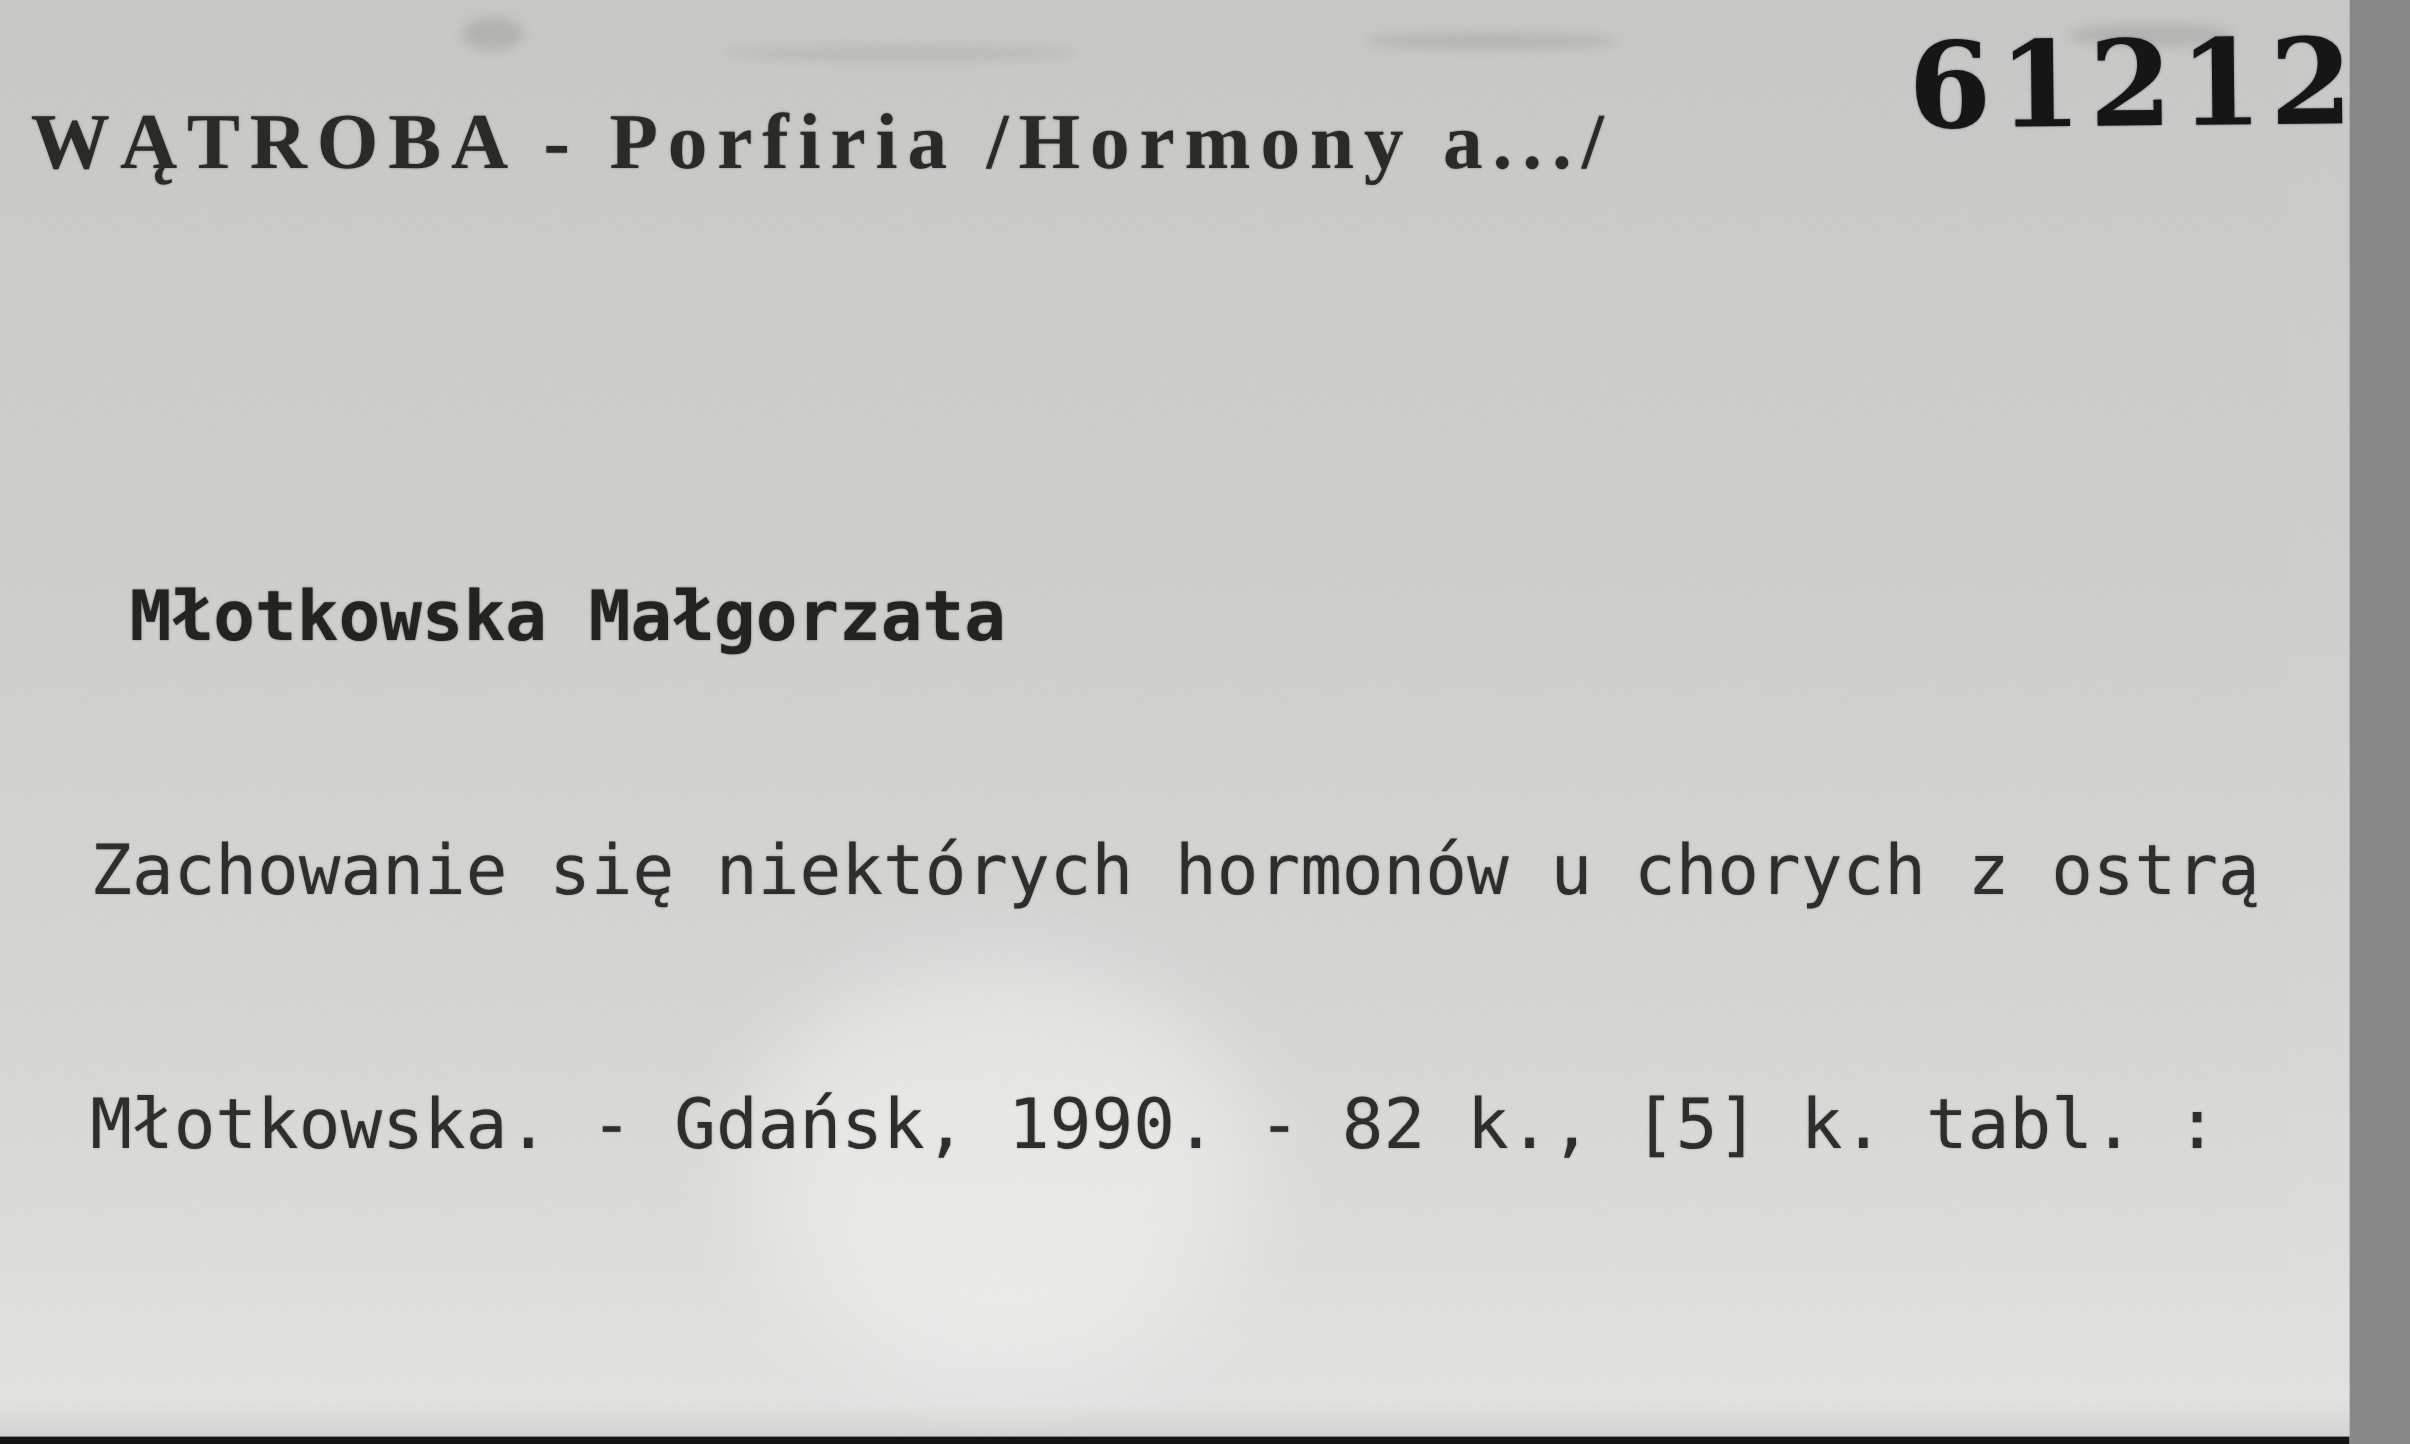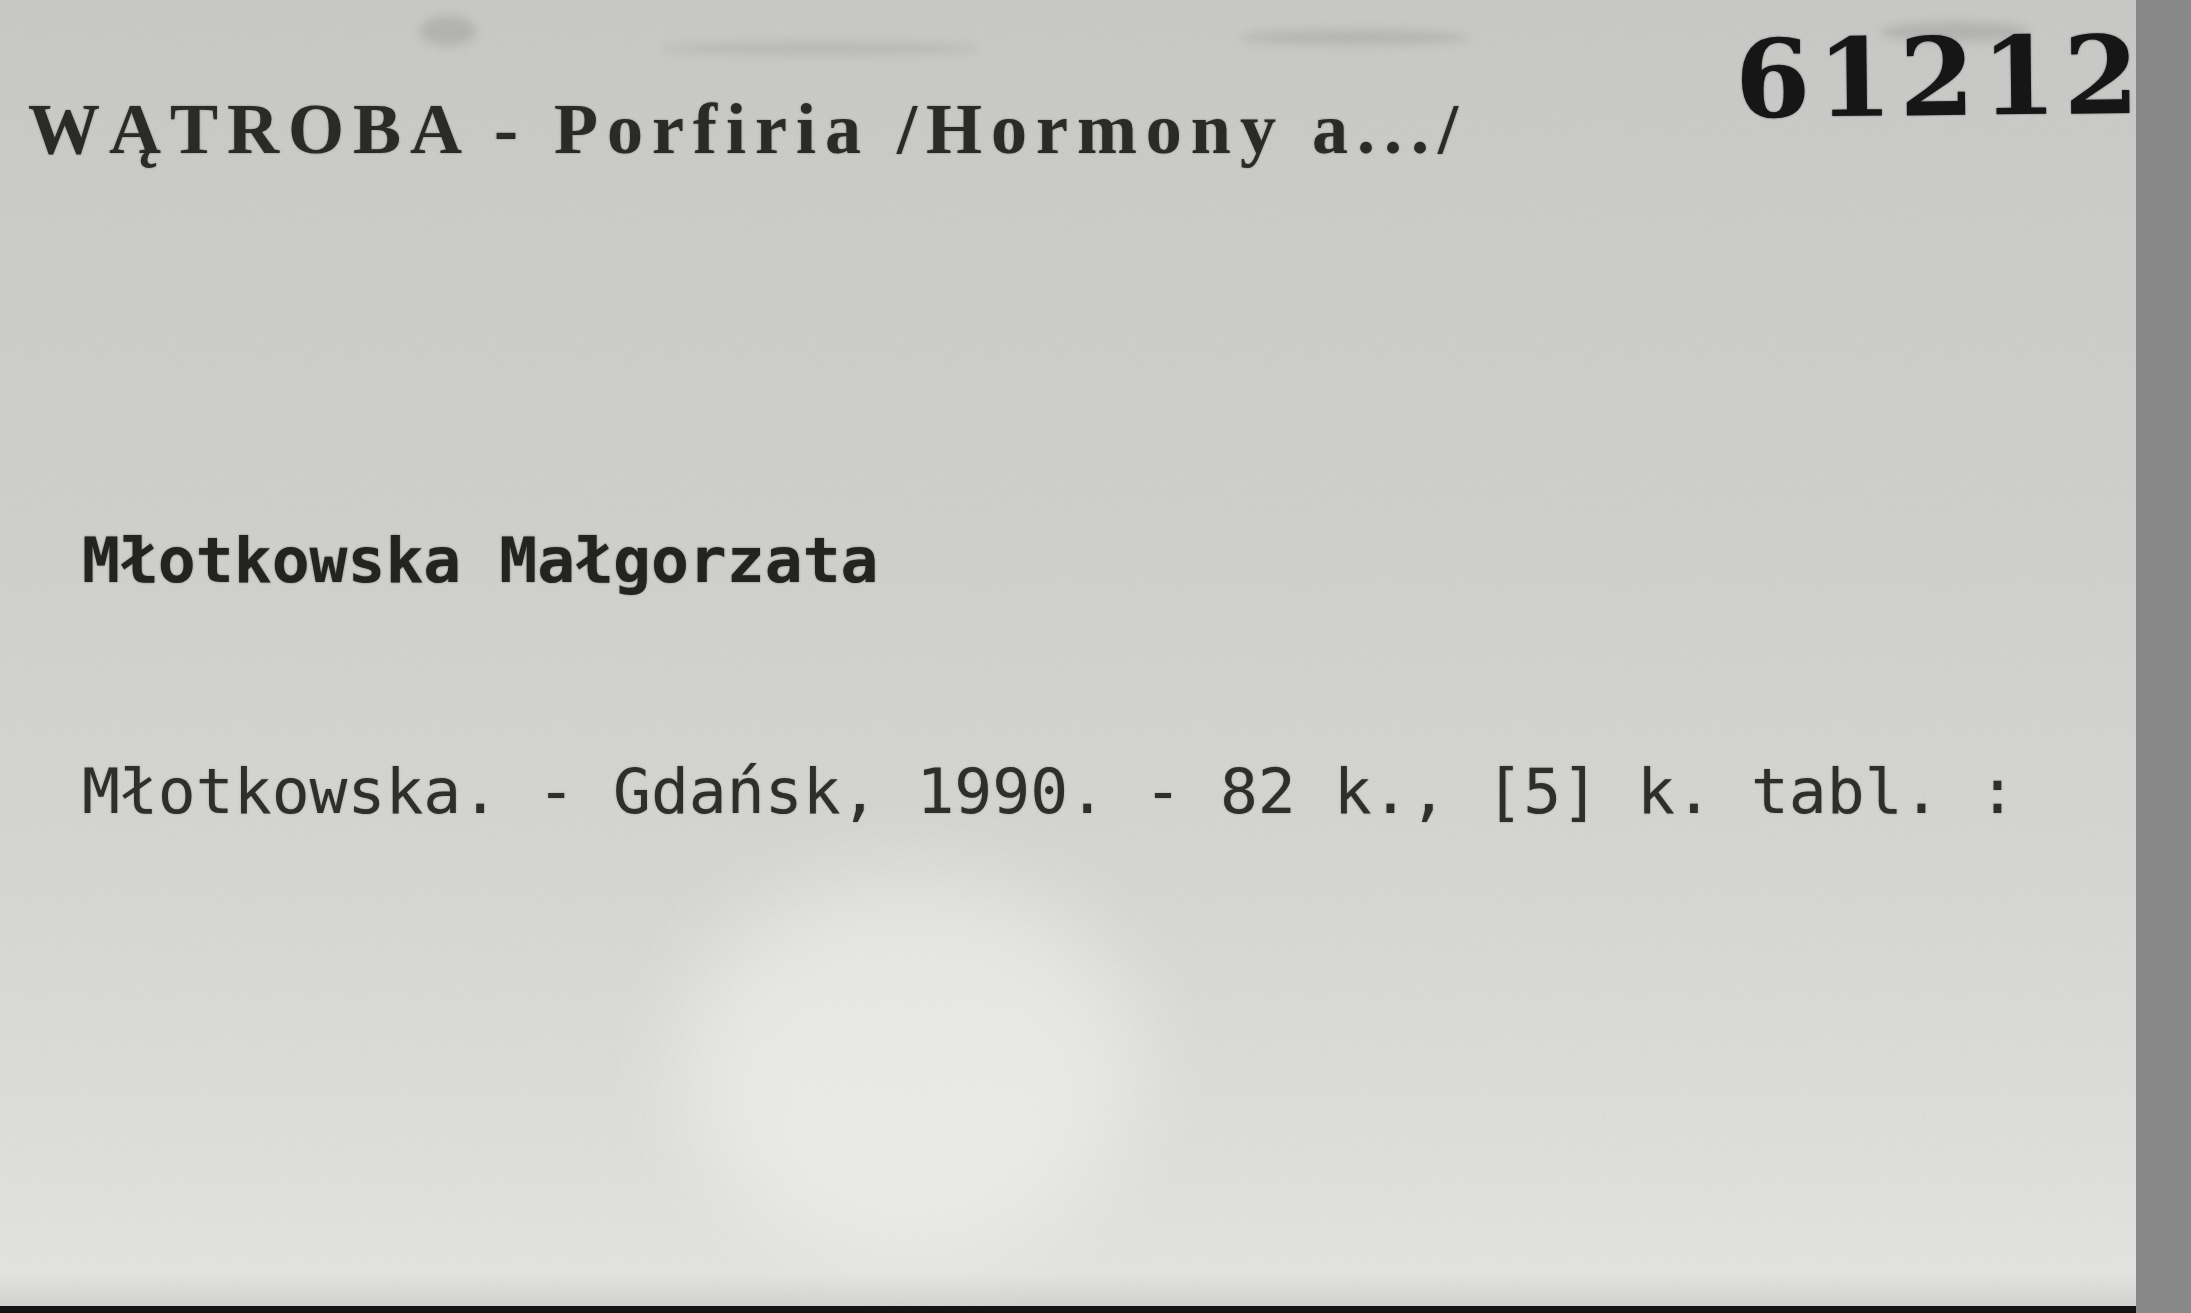--- a/index.html
+++ b/index.html
@@ -61,20 +61,21 @@
     font-size: 63px;
     line-height: 77px;
     color: #2e2e2c;
     white-space: pre;
     text-shadow: 0 0 2px rgba(40,40,40,0.35);
   }
   .author {
     font-weight: 700;
     color: #232321;
     text-shadow: 0 0 2px rgba(20,20,20,0.5);
+    margin-left: 36px;
   }
   .ghost {
     position: absolute;
     background: rgba(0,0,0,0.09);
     border-radius: 50%;
     filter: blur(5px);
     pointer-events: none;
   }
   .g1 { top: 16px; left: 420px; width: 56px; height: 30px; background: rgba(0,0,0,0.10); }
   .g2 { top: 42px; left: 660px; width: 320px; height: 13px; background: rgba(0,0,0,0.07); }
@@ -118,20 +119,21 @@
   <div class="ghost g3"></div>
   <div class="ghost g4"></div>
   <div class="fade-patch"></div>
 
   <div class="heading">WĄTROBA - Porfiria /Hormony a.../</div>
 
   <div class="stamp">61212</div>
 
   <div class="body-block">
     <div class="author">Młotkowska Małgorzata</div>
+    <div class="line">Zachowanie się niektórych hormonów u chorych z ostrą</div>
     <div class="line">Młotkowska. - Gdańsk, 1990. - 82 k., [5] k. tabl. :</div>
     
     
     
   </div>
 
   <div class="scan-edge"></div>
 </div>
 
 </body></html>

